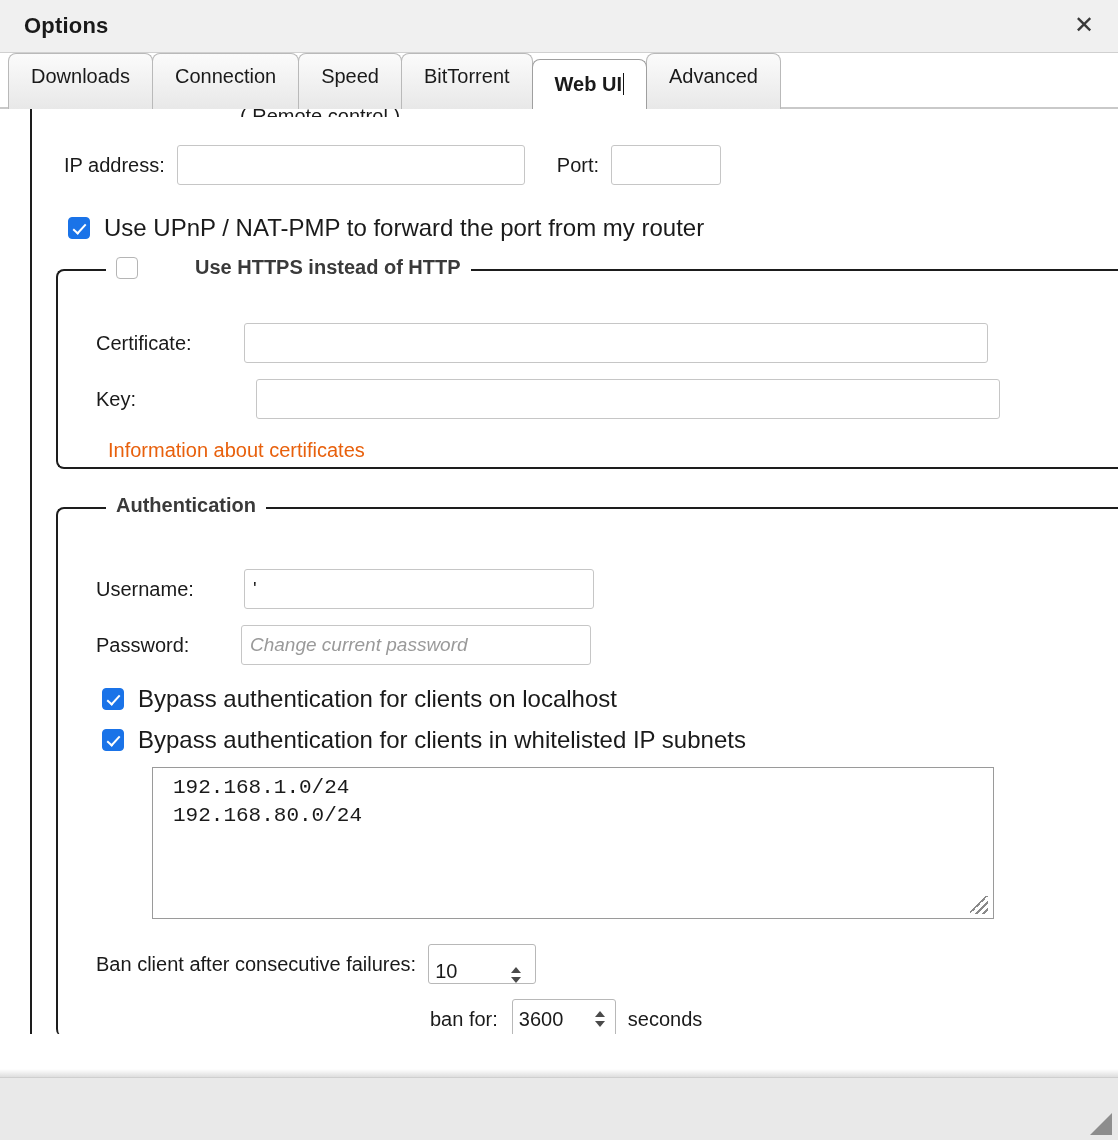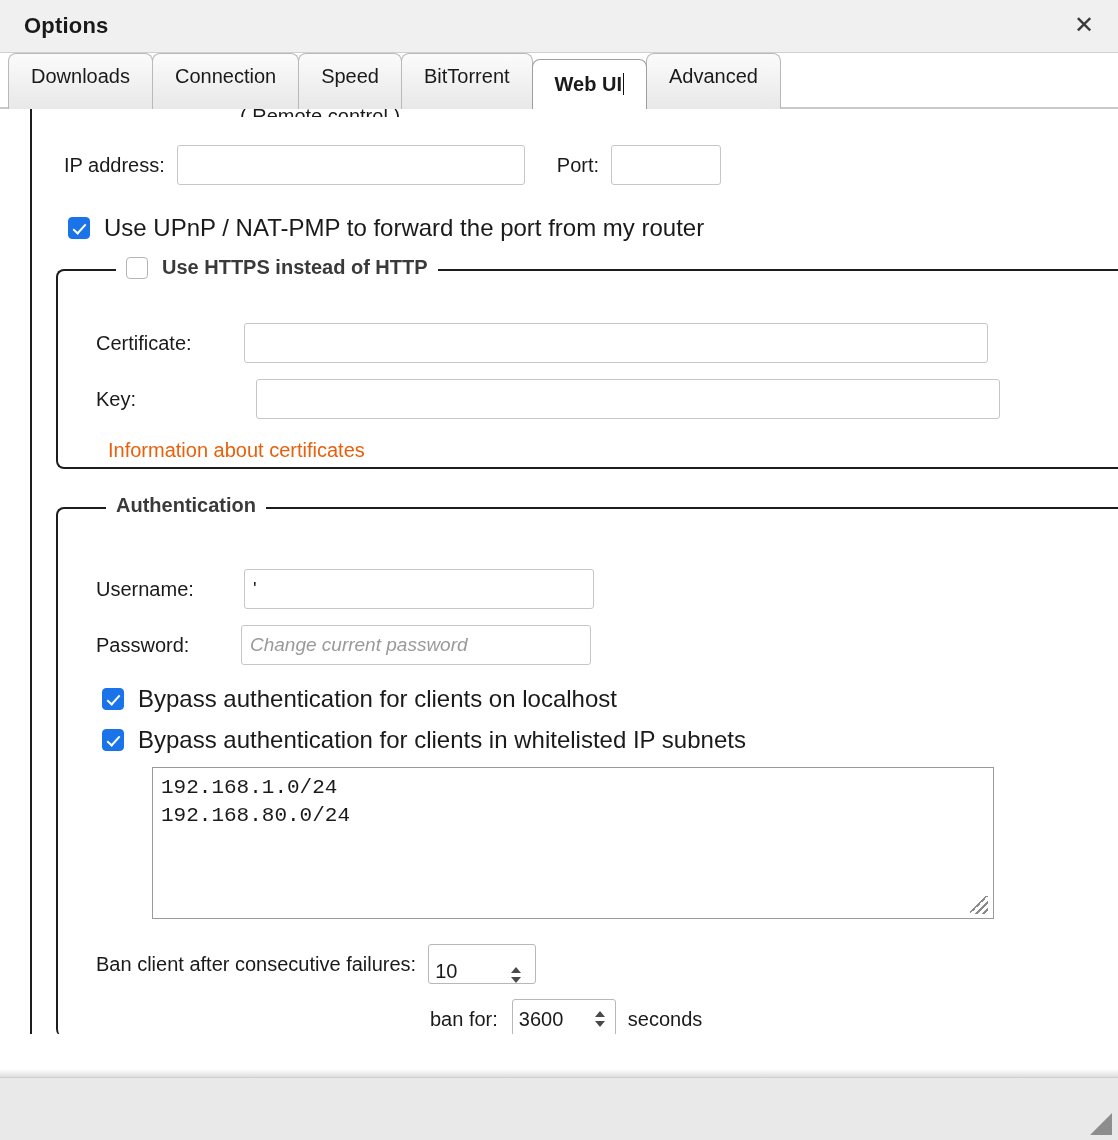--- a/index.html
+++ b/index.html
@@ -216,21 +216,21 @@
   }
 
   textarea.ipbox {
     box-sizing: border-box;
     border: 1px solid #9a9a9a;
     background: #fff;
     font-family: "Liberation Mono", monospace;
     font-size: 21px;
     line-height: 1.35;
     color: #1a1a1a;
-    padding: 6px 8px;
+    padding: 6px 20px;
     resize: none;
     outline: none;
     white-space: pre;
   }
   .resize-grip {
     position: absolute;
     width: 18px; height: 18px;
     pointer-events: none;
     background:
       linear-gradient(135deg, transparent 0 42%, #8a8a8a 42% 50%, transparent 50% 100%),
@@ -337,21 +337,21 @@
       <label class="lbl" style="margin-left:32px;">Port:</label>
       <input class="txt" style="width: 110px; margin-left: 12px;" value="">
     </div>
 
     <div class="row" style="left:68px; top:105px;">
       <span class="cb checked"></span>
       <span class="cb-label">Use UPnP / NAT-PMP to forward the port from my router</span>
     </div>
 
     <div class="group" style="left:56px; top:160px; width:1090px; height:200px; border-right:none;">
-      <div class="group-title" style="left:58px;">
+      <div class="group-title" style="left:48px;gap:43px;">
         <span class="cb"></span>
         <span style="margin-left:14px;">Use HTTPS instead of HTTP</span>
       </div>
 
       <div class="row" style="left:38px; top:52px;">
         <label class="lbl" style="width:148px;">Certificate:</label>
         <input class="txt" style="width: 744px;" value="">
       </div>
 
       <div class="row" style="left:38px; top:108px;gap:12px;">

